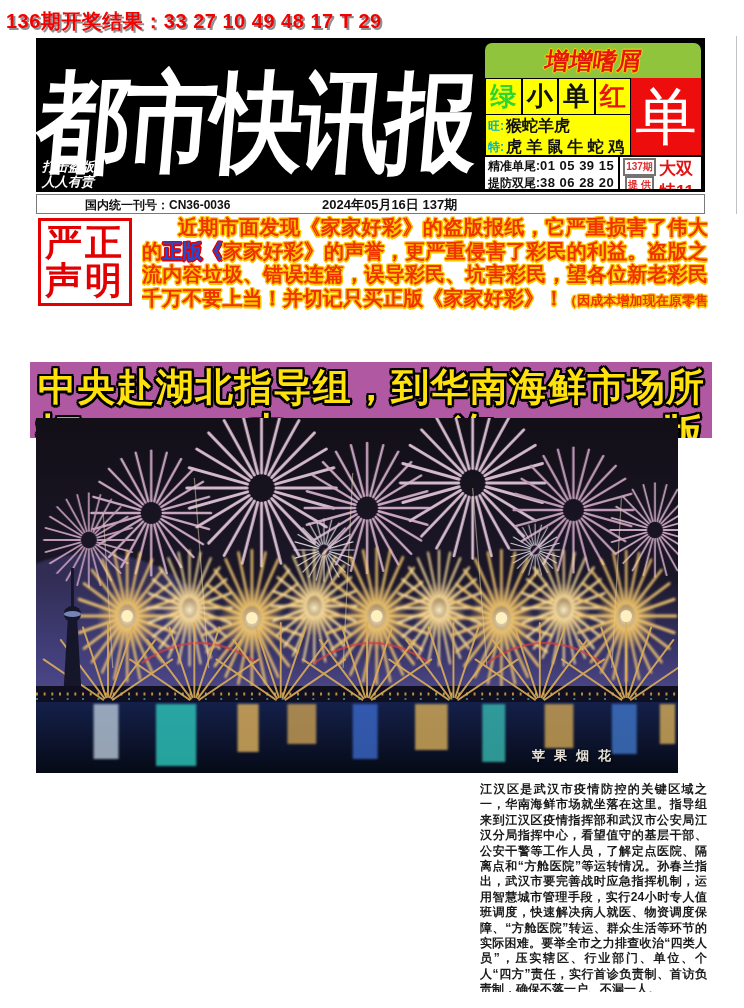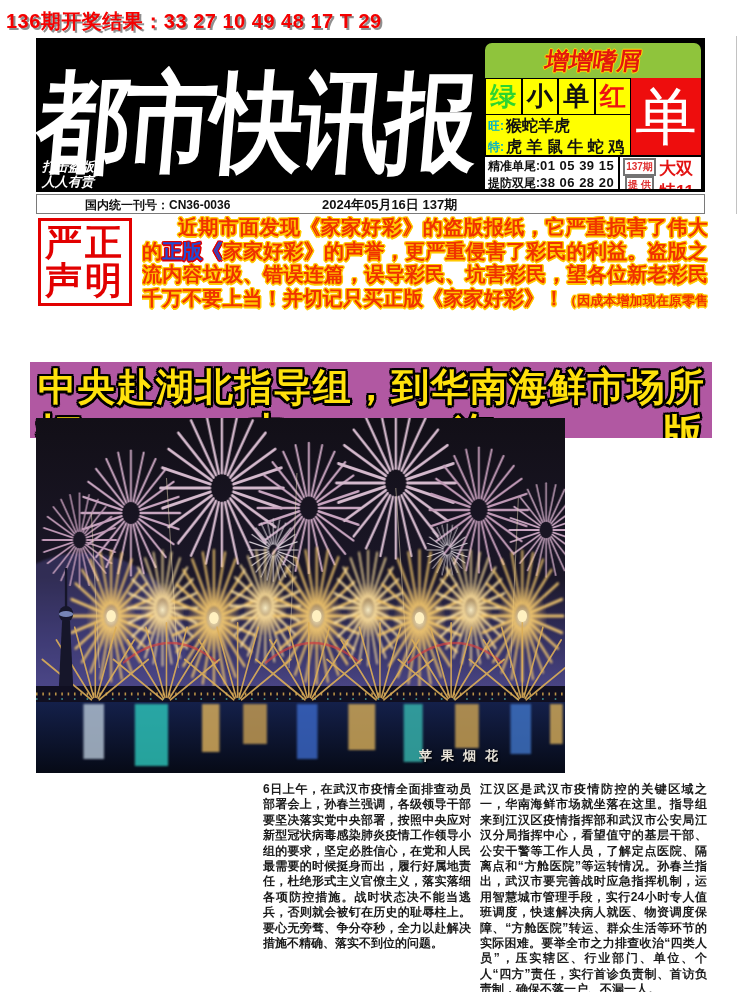--- a/index.html
+++ b/index.html
@@ -62,21 +62,21 @@
   .stmt-text .small{font-size:13px;}
   
   .headline{position:absolute;left:30px;top:318px;width:682px;height:76px;background:#b158a2;
             padding:2px 8px;box-sizing:border-box;overflow:hidden;margin-top:44px;}
   .h1,.h2{color:#ffe10c;font-weight:900;text-align:justify;text-align-last:justify;text-justify:inter-character;
           text-shadow:-2px -2px 0 #000,2px -2px 0 #000,-2px 2px 0 #000,2px 2px 0 #000,
                       -2.5px 0 0 #000,2.5px 0 0 #000,0 -2.5px 0 #000,0 2.5px 0 #000;}
   .h1{font-size:38px;line-height:46px;}
   .h2{font-size:42px;line-height:48px;}
   
-  .photo{position:absolute;left:36px;top:418px;width:529px;height:355px;background:#10101a;overflow:hidden;}
+  .photo{position:absolute;left:36px;top:418px;width:642px;height:355px;background:#10101a;overflow:hidden;}
   .photo svg{position:absolute;left:0;top:0;width:100%;height:100%;}
   .caption{position:absolute;right:58px;bottom:8px;color:#e9e4da;font-size:13px;font-weight:700;
            letter-spacing:9px;text-shadow:1px 1px 2px #000;}
   
   .col{position:absolute;top:782px;font-size:12px;line-height:15.4px;font-weight:700;color:#1a1a1a;
        text-align:justify;overflow:hidden;height:210px;}
   .col1{left:38px;width:214px;}
   .col2{left:263px;width:208px;}
   .col3{left:480px;width:227px;}
 </style>
@@ -295,16 +295,15 @@
         <rect x="395" y="286" width="34" height="46" fill="#d8ae58"></rect>
         <rect x="465" y="286" width="24" height="58" fill="#38b8b0"></rect>
         <rect x="530" y="286" width="30" height="44" fill="#cfa552"></rect>
         <rect x="600" y="286" width="26" height="50" fill="#3f74c8"></rect>
         <rect x="650" y="286" width="16" height="40" fill="#d8ae58"></rect>
       </g>
     </svg>
     <div class="caption">苹果烟花</div>
   </div>
 
-  <div class="col col2">6日上午，在武汉市疫情全面排查动员部署会上，孙春兰强调，各级领导干部要坚决落实党中央部署，按照中央应对新型冠状病毒感染肺炎疫情工作领导小组的要求，坚定必胜信心，在党和人民最需要的时候挺身而出，履行好属地责任，杜绝形式主义官僚主义，落实落细各项防控措施。战时状态决不能当逃兵，否则就会被钉在历史的耻辱柱上。要心无旁骛、争分夺秒，全力以赴解决措施不精确、落实不到位的问题。</div>
   <div class="col col3">江汉区是武汉市疫情防控的关键区域之一，华南海鲜市场就坐落在这里。指导组来到江汉区疫情指挥部和武汉市公安局江汉分局指挥中心，看望值守的基层干部、公安干警等工作人员，了解定点医院、隔离点和“方舱医院”等运转情况。孙春兰指出，武汉市要完善战时应急指挥机制，运用智慧城市管理手段，实行24小时专人值班调度，快速解决病人就医、物资调度保障、“方舱医院”转运、群众生活等环节的实际困难。要举全市之力排查收治“四类人员”，压实辖区、行业部门、单位、个人“四方”责任，实行首诊负责制、首访负责制，确保不落一户、不漏一人。</div>
 
 </div>
 
 </body></html>

